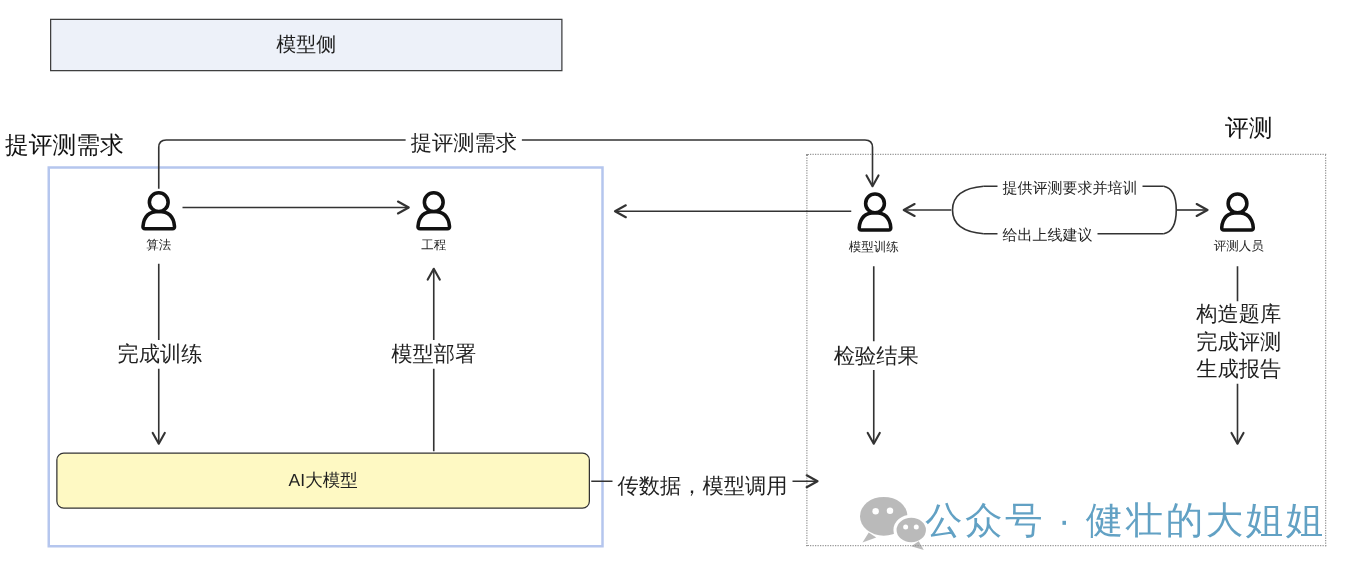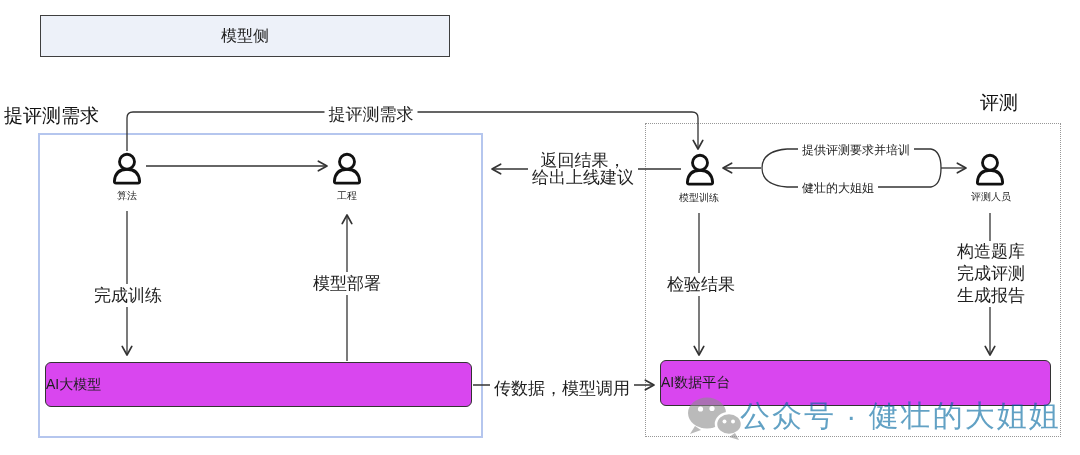--- a/index.html
+++ b/index.html
@@ -4,22 +4,22 @@
 <style>
   html,body{margin:0;padding:0;background:#fff;}
   .canvas{
     position:relative;width:1080px;height:455px;background:#fff;overflow:hidden;
     font-family:"Liberation Sans","DejaVu Sans",sans-serif;color:#1f1f1f;padding-left:16px;
   }
   .box{position:absolute;box-sizing:border-box;background:#edf1f9;border:1px solid #3f3f3f;
        display:flex;align-items:center;justify-content:center;font-size:16px;}
   .container-blue{position:absolute;box-sizing:border-box;border:2px solid #b5c6ee;background:transparent;}
   .container-dotted{position:absolute;box-sizing:border-box;border:1px dotted #979797;background:transparent;}
-  .node-box{position:absolute;box-sizing:border-box;background:#d946ef;border:1px solid #333;
-            border-radius:6px;display:flex;align-items:center;justify-content:flex-start;font-size:14px;}
+  .node-box{position:absolute;box-sizing:border-box;background:#fef9c3;border:1px solid #333;
+            border-radius:6px;display:flex;align-items:center;justify-content:center;font-size:14px;}
   .section-title{position:absolute;font-size:19px;color:#111;white-space:nowrap;}
   .node-label{position:absolute;transform:translateX(-50%);font-size:10px;white-space:nowrap;}
   .edge-label{position:absolute;transform:translateX(-50%);font-size:17px;background:#fff;
               padding:0 4px;white-space:nowrap;}
   .edge-label.small{font-size:12px;}
   .edge-label.block{text-align:center;line-height:17px;}
   .edge-label.tasks{text-align:center;line-height:22px;}
   .svg-layer{position:absolute;left:0;top:0;width:1080px;height:455px;pointer-events:none;}
   .watermark{position:absolute;left:740px;top:396px;font-size:30px;letter-spacing:2px;
              color:#0369a1;opacity:0.62;white-space:nowrap;}
@@ -34,23 +34,20 @@
   </div>
 
   <div class="section-title" style="left:4px;top:103px;">提评测需求</div>
   <div class="section-title" style="left:980px;top:90px;">评测</div>
 
   <div class="container-blue" style="left:38px;top:133px;width:445px;height:305px;"></div>
   <div class="container-dotted" style="left:645px;top:123px;width:416px;height:314px;"></div>
 
   <div class="node-box" style="left:45px;top:362px;width:427px;height:45px;">
     <span>AI大模型</span>
-  </div>
-  <div class="node-box" style="left:660px;top:360px;width:391px;height:46px;">
-    <span>AI数据平台</span>
   </div>
 
   <svg class="svg-layer" xmlns="http://www.w3.org/2000/svg">
     <defs>
       <marker id="arr" viewBox="0 0 10 10" refX="8.2" refY="5" markerWidth="12" markerHeight="12" orient="auto" markerUnits="userSpaceOnUse">
         <path d="M1,1 L8.2,5 L1,9" fill="none" stroke="#333" stroke-width="1.4" stroke-linecap="round" stroke-linejoin="round"></path>
       </marker>
       <g id="person">
         <path d="M4.7,20.7 h14.6 q1.2,0 1.1,-1.3 c-0.4,-5 -2.9,-7.9 -8.4,-7.9 c-5.5,0 -8,2.9 -8.4,7.9 q-0.1,1.3 1.1,1.3 z" fill="#fff" stroke="#111" stroke-width="1.9" stroke-linejoin="round"></path>
         <circle cx="12" cy="6.5" r="5" fill="#fff" stroke="#111" stroke-width="1.9"></circle>
@@ -99,30 +96,26 @@
       <circle cx="733" cy="421.5" r="2" fill="#fff"></circle>
     </g>
   </svg>
 
   <div class="node-label" style="left:127px;top:189px;">算法</div>
   <div class="node-label" style="left:347px;top:189px;">工程</div>
   <div class="node-label" style="left:699px;top:191px;">模型训练</div>
   <div class="node-label" style="left:991px;top:190px;">评测人员</div>
 
   <div class="edge-label" style="left:371px;top:103px;">提评测需求</div>
-  <div class="edge-label" style="left:128px;top:284px;">完成训练</div>
+  <div class="edge-label" style="left:128px;top:272px;">完成训练</div>
   <div class="edge-label" style="left:347px;top:272px;">模型部署</div>
 
-  <div class="edge-label block" style="left:583px;top:152px;">
-    <span>返回结果，</span><br>
-    <span>给出上线建议</span>
-  </div>
 
   <div class="edge-label small" style="left:856px;top:142px;">提供评测要求并培训</div>
-  <div class="edge-label small" style="left:838px;top:180px;">健壮的大姐姐</div>
+  <div class="edge-label small" style="left:838px;top:180px;">给出上线建议</div>
 
   <div class="edge-label" style="left:701px;top:273px;">检验结果</div>
 
   <div class="edge-label" style="left:562px;top:377px;">传数据，模型调用</div>
 
   <div class="edge-label tasks" style="left:991px;top:241px;">
     <span>构造题库</span><br>
     <span>完成评测</span><br>
     <span>生成报告</span>
   </div>

